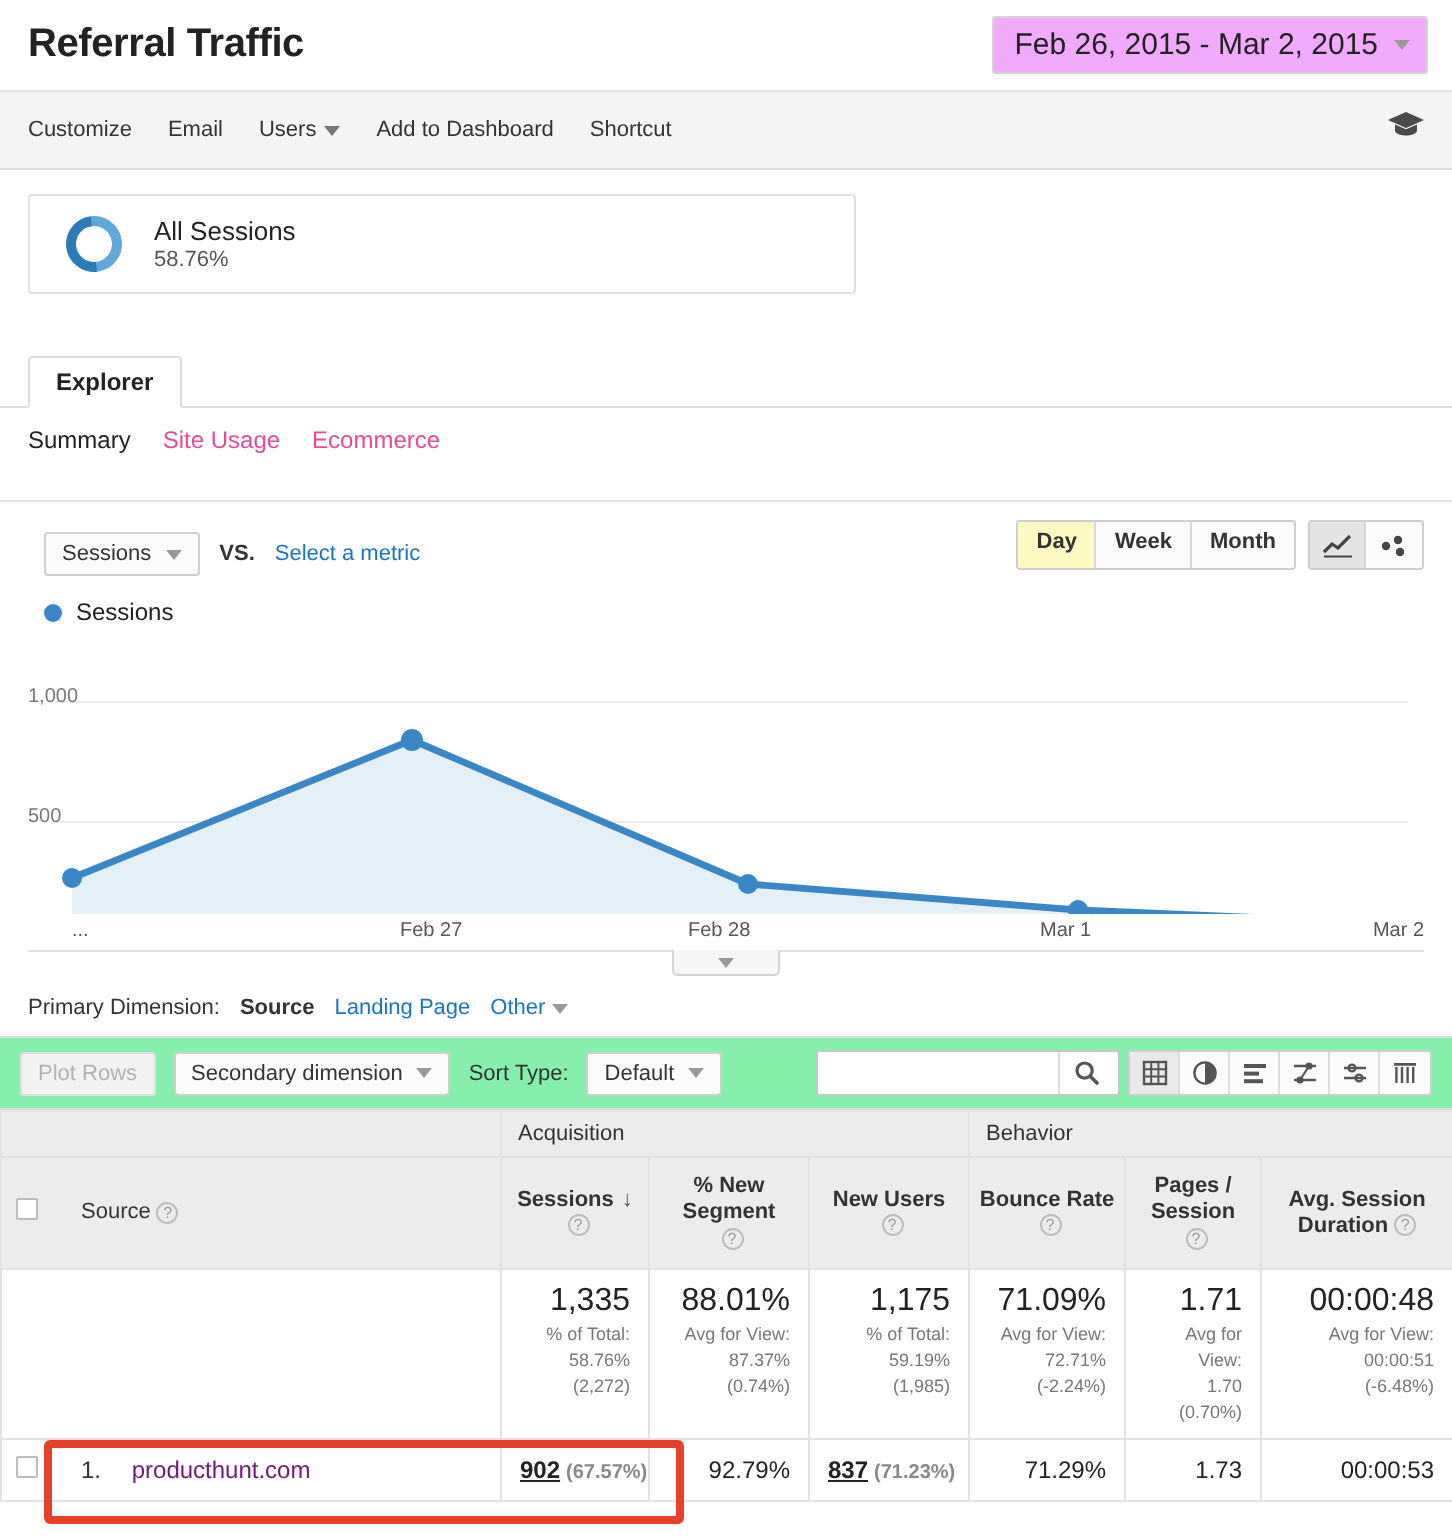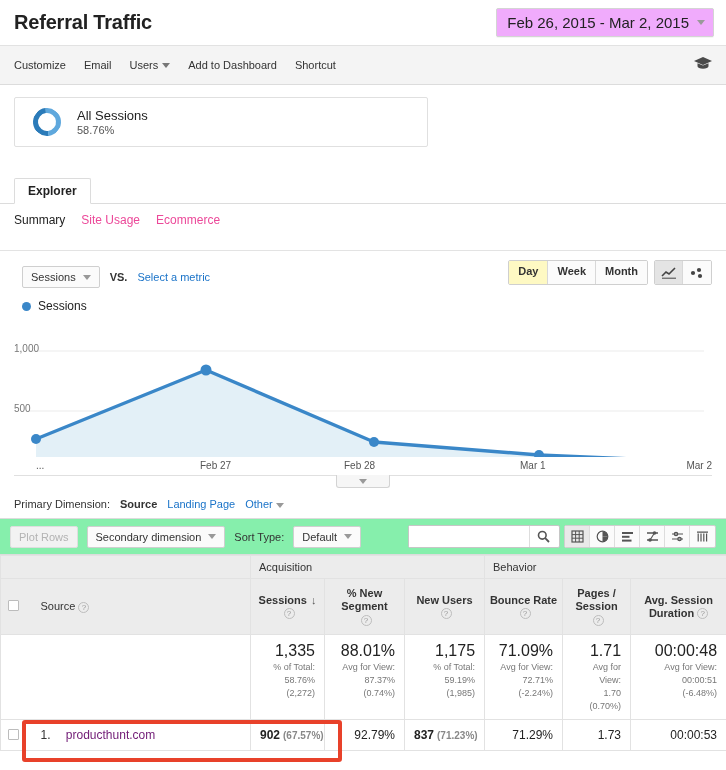--- a/index.html
+++ b/index.html
@@ -245,21 +245,21 @@
   td.sum {
     text-align: right; padding: 6px 9px 7px 4px; vertical-align: top; background: #fff;
   }
   .sum .big { font-size: 16px; color: #222; line-height: 19px; }
   .sum .sub { font-size: 9px; color: #777; line-height: 11px; margin-top: 2px; }
   td.datacell { text-align: right; padding: 8px 9px; font-size: 12px; color: #222; background: #fff; }
   td.srccell { font-size: 12px; padding: 8px 0 8px 14px; background: #fff; }
   .rank { color: #333; display: inline-block; width: 22px; }
   .srclink { color: #701a75; cursor: pointer; }
   .pct { color: #888; font-size: 10px; margin-left: 3px; font-weight: bold; }
-  .strongnum { font-weight: bold; }
+  .strongnum { font-weight: bold; text-decoration: underline; }
   .hl-box {
     position: absolute; left: 22px; top: 720px;
     width: 320px; height: 42px;
     border: 4px solid #e8412a; border-radius: 3px;
     pointer-events: none;
   }
 </style>
 </head>
 <body>
 

